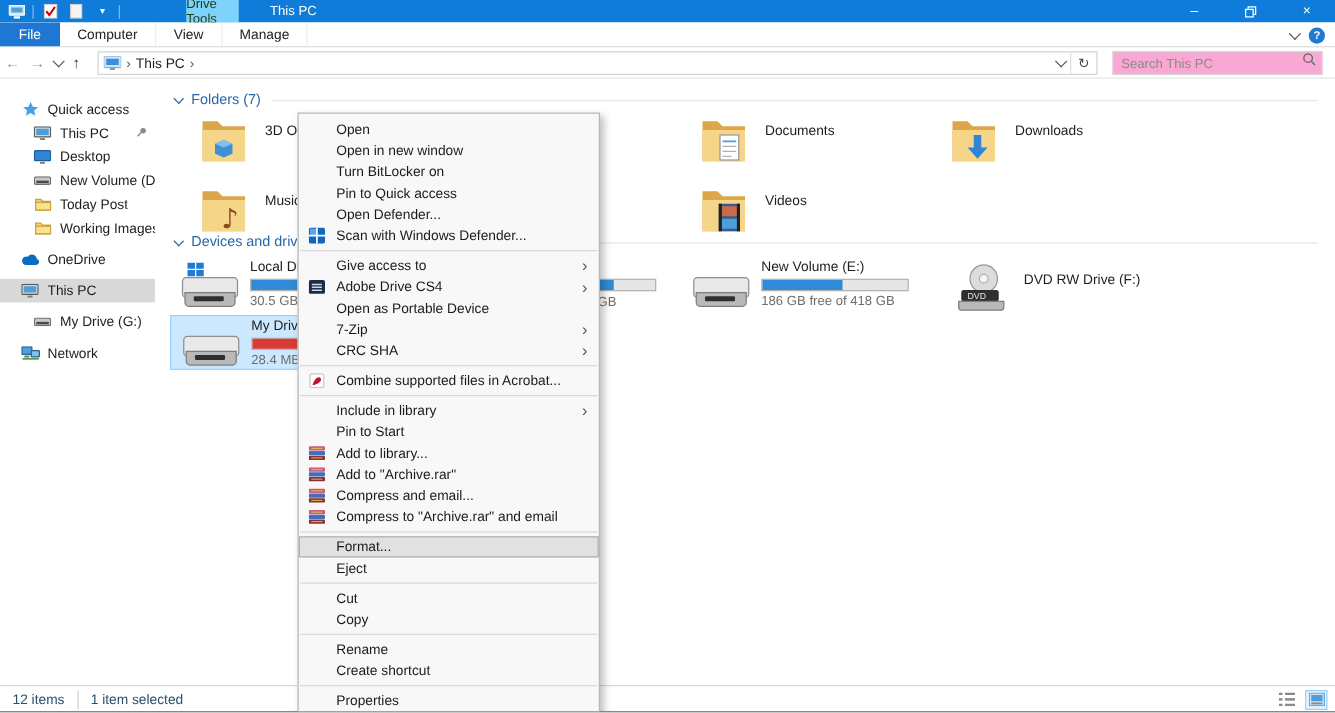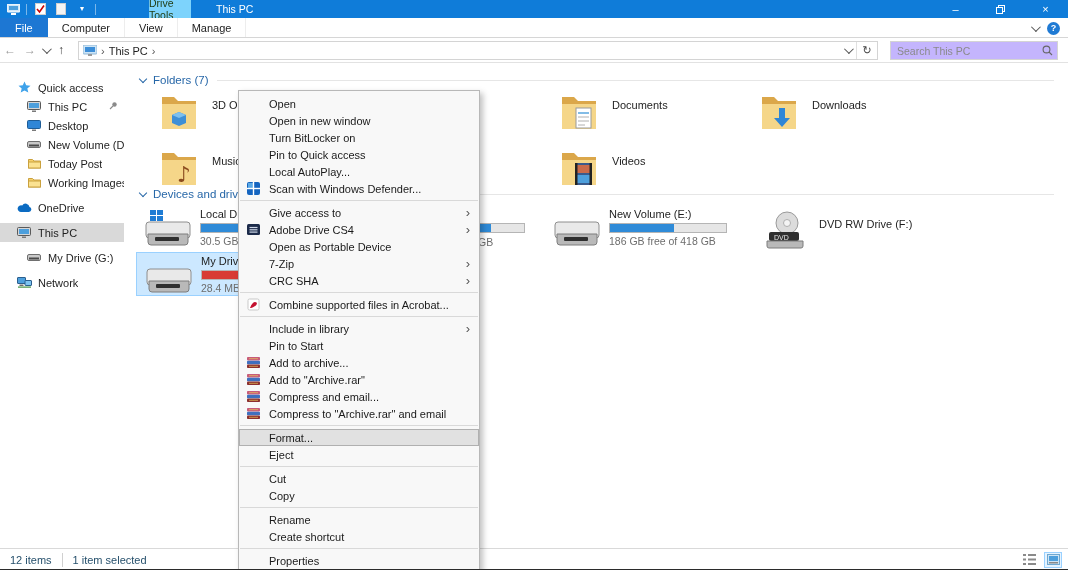--- a/index.html
+++ b/index.html
@@ -34,21 +34,21 @@
   .toolbar { position:absolute; left:0; top:38px; width:1068px; height:25px; background:#fff; border-bottom:1px solid #e2e2e2; display:flex; align-items:center; }
   .nav-btn { width:20px; display:flex; justify-content:center; font-size:12px; color:#9a9a9a; }
   .nav-btn.enabled { color:#3a3a3a; }
   .nav-chev { margin:0 2px; }
   .addressbar { position:absolute; left:78px; top:3px; width:800px; height:19px; border:1px solid #d4d4d4; background:#fff; display:flex; align-items:center; }
   .addr-crumbs { display:flex; align-items:center; gap:4px; padding-left:4px; flex:1; }
   .crumb-sep { color:#555; font-size:11px; }
   .addr-tail { display:flex; align-items:center; height:100%; }
   .addr-dd { width:18px; height:100%; display:flex; align-items:center; justify-content:center; }
   .addr-refresh { width:21px; height:100%; border-left:1px solid #e0e0e0; display:flex; align-items:center; justify-content:center; color:#444; font-size:11px; }
-  .searchbox { position:absolute; left:890px; top:3px; width:168px; height:19px; border:1px solid #d4d4d4; background:#c4b5fd; display:flex; align-items:center; }
+  .searchbox { position:absolute; left:890px; top:3px; width:168px; height:19px; border:1px solid #d4d4d4; background:#f9a8d4; display:flex; }
   .searchbox input { flex:1; border:none; outline:none; font-family:inherit; font-size:10.5px; color:#333; padding-left:6px; background:transparent; }
   .searchbox input::placeholder { color:#8a8a8a; }
   .search-mag { width:20px; display:flex; justify-content:center; }
 
   
   .sidebar { position:absolute; left:0; top:63px; width:124px; height:485px; background:#fff; padding-top:15px; }
   .side-item { position:relative; height:19px; display:flex; align-items:center; padding-left:16px; font-size:11px; color:#1e1e1e; }
   .side-item.lvl1 { padding-left:26px; }
   .side-item.gap { margin-top:6px; }
   .side-item.selected { background:#d9d9d9; }
@@ -435,21 +435,21 @@
     <div class="mi">
         <span>Open in new window</span>
       </div>
     <div class="mi">
         <span>Turn BitLocker on</span>
       </div>
     <div class="mi">
         <span>Pin to Quick access</span>
       </div>
     <div class="mi">
-        <span>Local AutoPlay...</span>
+        <span>Open Defender...</span>
       </div>
     <div class="mi">
       <svg class="mi-ico" width="13" height="13" viewBox="0 0 13 13">
           <rect x="0" y="0" width="13" height="13" rx="2" fill="#1565c0"></rect>
           <rect x="1" y="1" width="5" height="5" fill="#5aa9e6"></rect>
           <rect x="5.8" y="0" width="1.4" height="13" fill="#fff"></rect>
           <rect x="0" y="5.8" width="13" height="1.4" fill="#fff"></rect>
         </svg>
       <span>Scan with Windows Defender...</span>
     </div>
@@ -496,21 +496,21 @@
         <span>Pin to Start</span>
       </div>
     <div class="mi">
       <svg class="mi-ico" width="13" height="13" viewBox="0 0 13 13">
           <rect x="0" y="1" width="13" height="3.4" rx="0.8" fill="#c75b7a"></rect>
           <rect x="0" y="4.8" width="13" height="3.4" rx="0.8" fill="#3f6fbf"></rect>
           <rect x="0" y="8.6" width="13" height="3.4" rx="0.8" fill="#8c2f2f"></rect>
           <line x1="2" y1="2.7" x2="11" y2="2.7" stroke="#e8c85a" stroke-width="0.7"></line>
           <line x1="2" y1="10.3" x2="11" y2="10.3" stroke="#e8c85a" stroke-width="0.7"></line>
         </svg>
-      <span>Add to archive...</span>
+      <span>Add to library...</span>
     </div>
     <div class="mi">
       <svg class="mi-ico" width="13" height="13" viewBox="0 0 13 13">
           <rect x="0" y="1" width="13" height="3.4" rx="0.8" fill="#c75b7a"></rect>
           <rect x="0" y="4.8" width="13" height="3.4" rx="0.8" fill="#3f6fbf"></rect>
           <rect x="0" y="8.6" width="13" height="3.4" rx="0.8" fill="#8c2f2f"></rect>
           <line x1="2" y1="2.7" x2="11" y2="2.7" stroke="#e8c85a" stroke-width="0.7"></line>
           <line x1="2" y1="10.3" x2="11" y2="10.3" stroke="#e8c85a" stroke-width="0.7"></line>
         </svg>
       <span>Add to "Archive.rar"</span>

